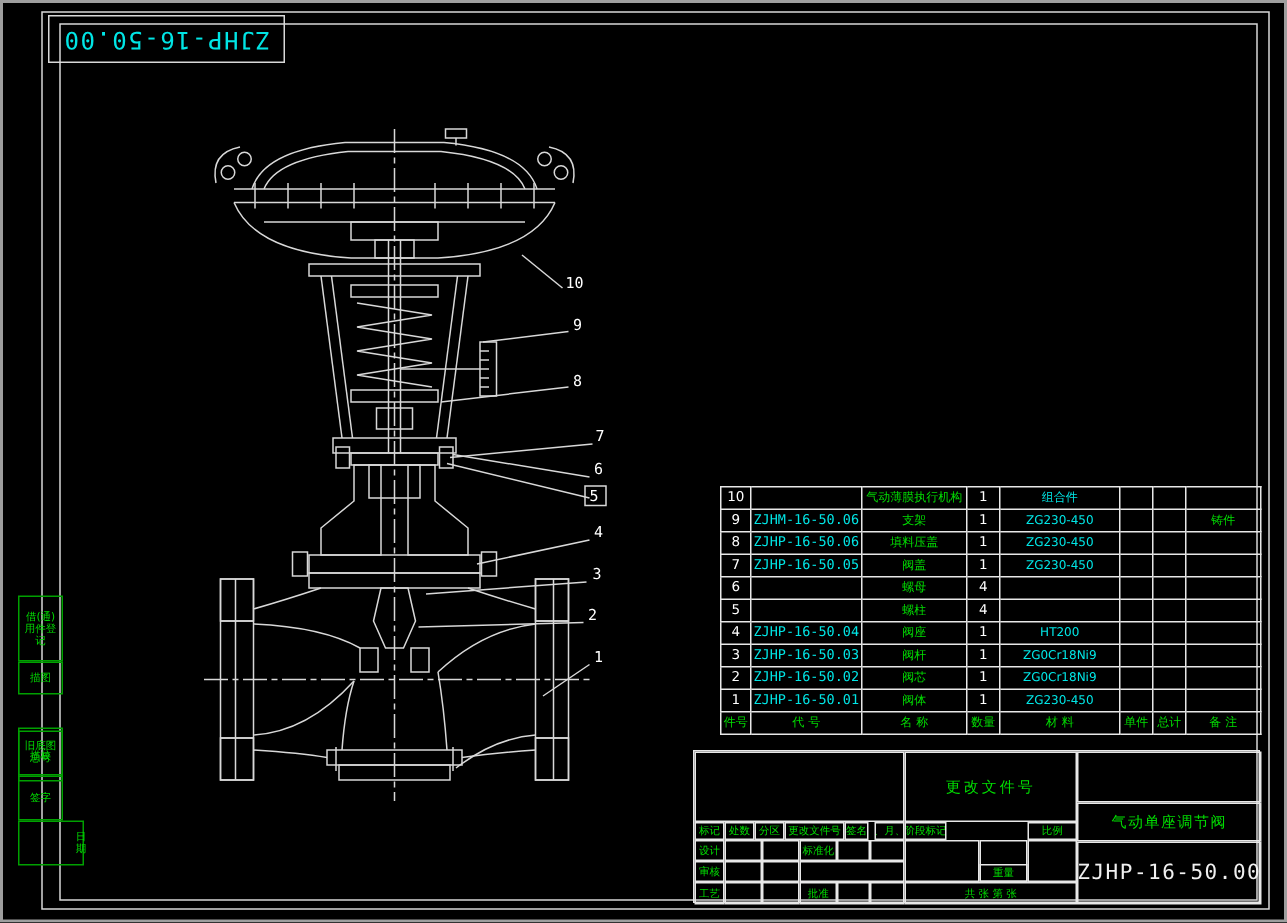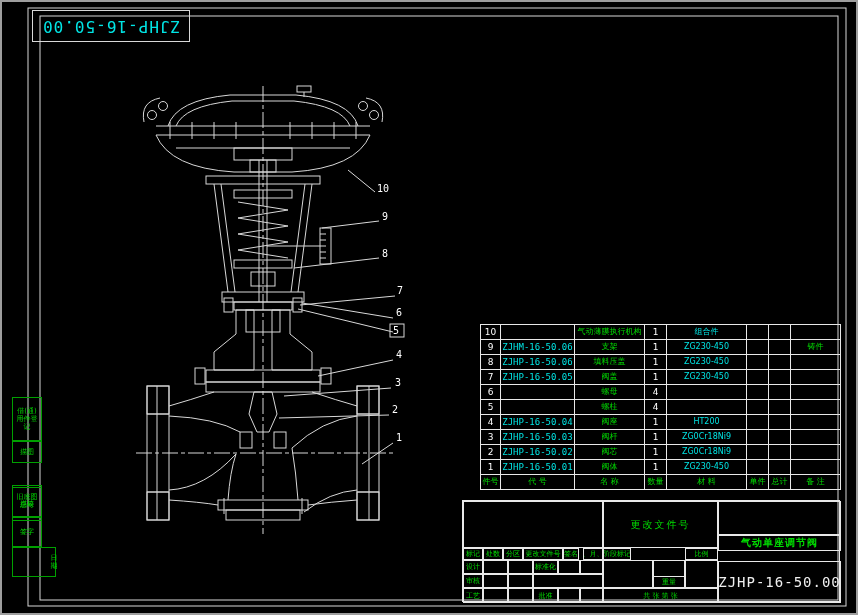--- a/index.html
+++ b/index.html
@@ -394,17 +394,17 @@
     <div class="tb view" style="left:140px;top:0;width:115px;height:47px;">更改文件号</div>
     <div class="tb" style="left:140px;top:47px;width:28px;height:12px;">阶段标记</div>
     <div class="tb" style="left:190px;top:47px;width:32px;height:12px;margin-top:28px;">重量</div>
     <div class="tb" style="left:222px;top:47px;width:33px;height:12px;">比例</div>
     <div class="tb" style="left:140px;top:59px;width:50px;height:28px;"></div>
     <div class="tb" style="left:190px;top:59px;width:32px;height:28px;"></div>
     <div class="tb" style="left:222px;top:59px;width:33px;height:28px;"></div>
     <div class="tb" style="left:140px;top:87px;width:115px;height:15px;">共 张 第 张</div>
 
     <div class="tb" style="left:255px;top:0;width:123px;height:34px;"></div>
-    <div class="tb product" style="left:255px;top:34px;width:123px;height:16px;font-weight:bold;">气动单座调节阀</div>
+    <div class="tb product" style="left:255px;top:34px;width:123px;height:26px;">气动单座调节阀</div>
     <div class="tb number" style="left:255px;top:60px;width:123px;height:42px;">ZJHP-16-50.00</div>
   </div>
 
 </div>
 
 </body></html>

